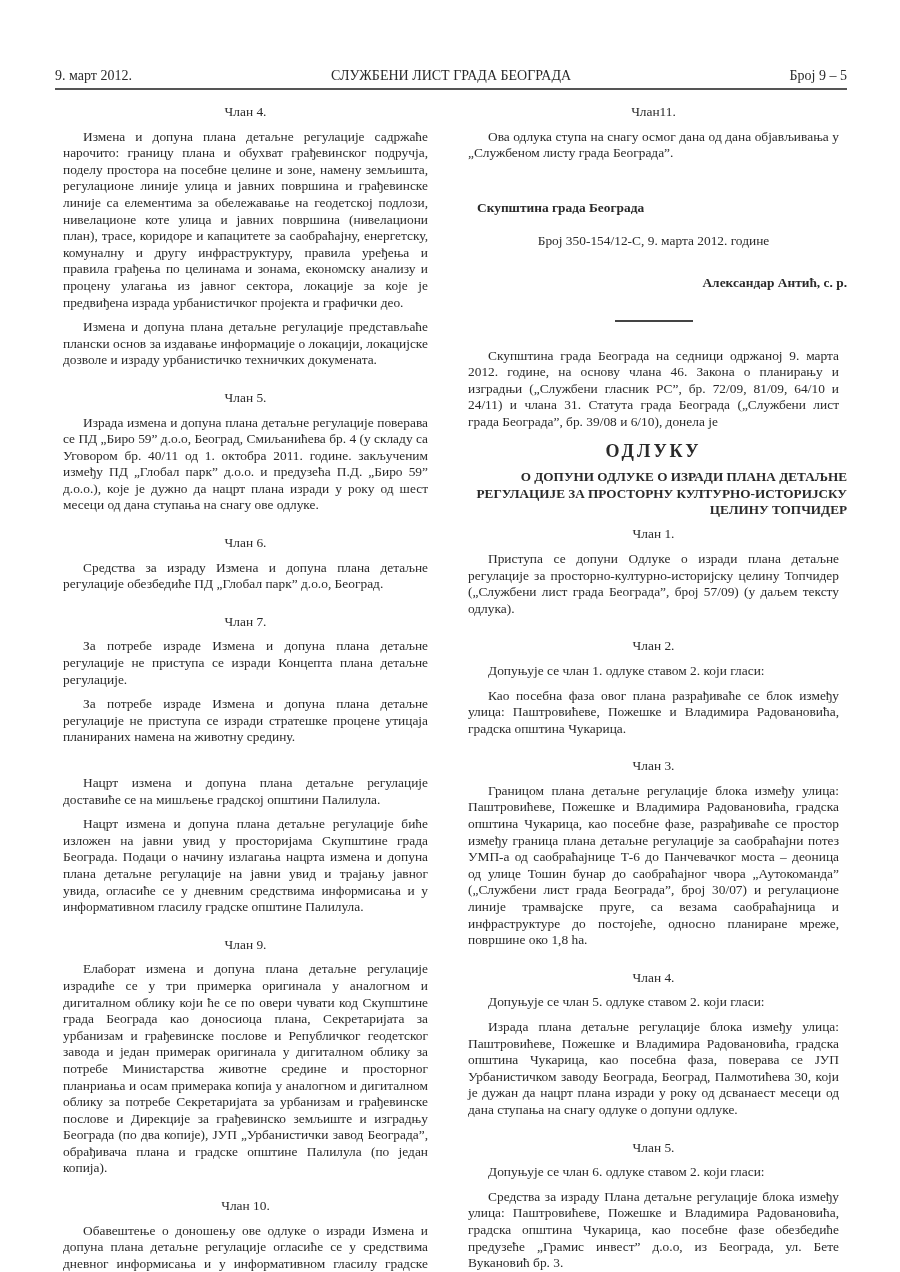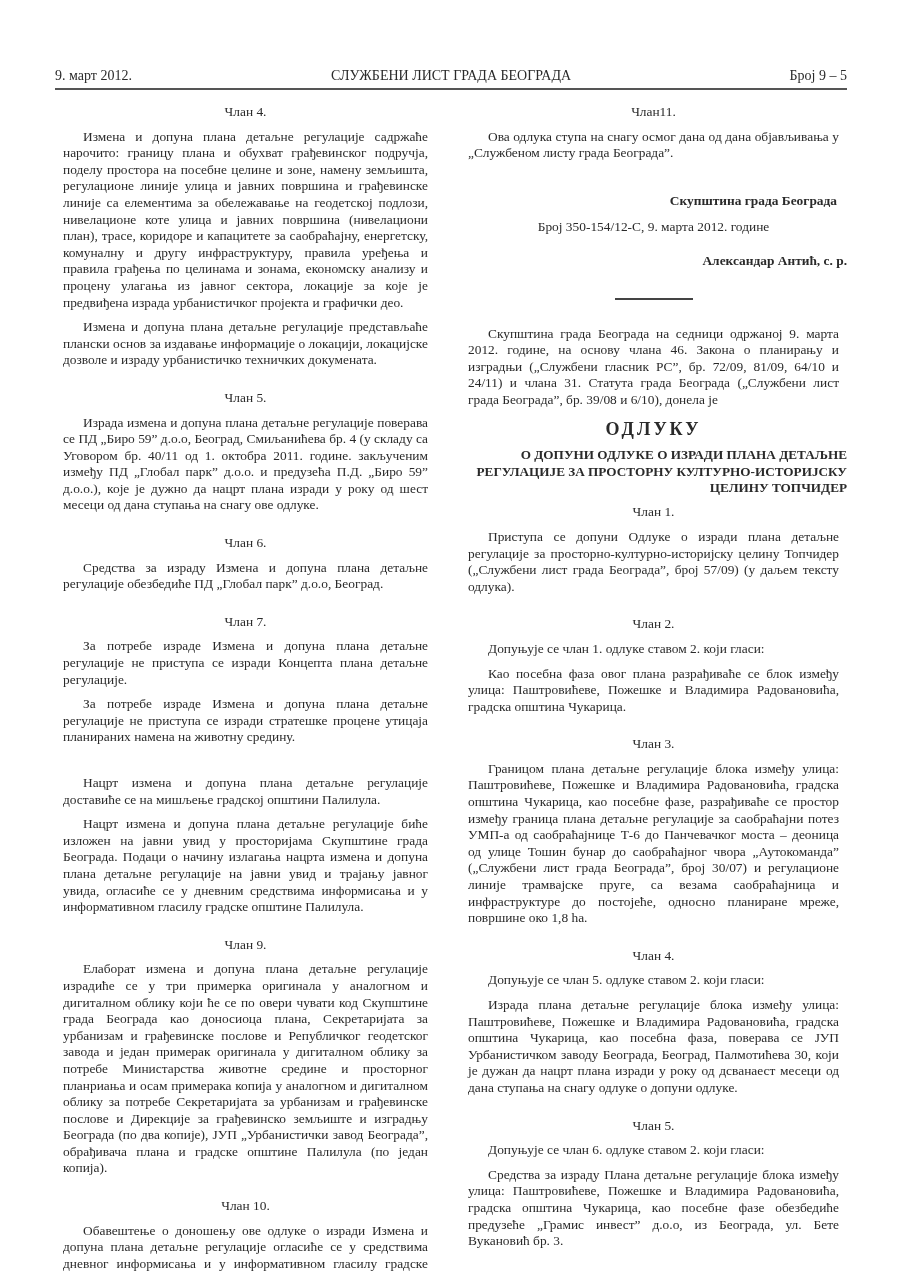--- a/index.html
+++ b/index.html
@@ -18,22 +18,22 @@
   .header .right { position: absolute; right: 0; top: 0; }
 
   .col { position: absolute; top: 104px; font-size: 13.4px; line-height: 16.6px; }
   .col.left { left: 55px; width: 381px; }
   .col.right { left: 460px; width: 387px; }
 
   .art { text-align: center; margin: 0 0 3px 0; }
   .p { text-align: justify; text-indent: 20px; margin: 8px; hyphens: manual; }
   .gap { height: 13px; }
 
-  .sig-org { text-align: right; font-weight: bold; margin: 10px; }
-  .sig-num { text-align: center; margin: 4px; }
+  .sig-org { text-align: left; font-weight: bold; margin: 17px; }
+  .sig-num { text-align: center; margin: 12px; }
   .sig-title { text-align: right; margin: 0; padding-right: 48px; }
   .sig-name { text-align: right; font-weight: bold; margin: 0; }
   .divider { width: 78px; height: 2px; background: #444; margin: 28px auto 26px auto; }
 
   .decision-title {
     text-align: center; font-weight: bold; font-size: 18px; letter-spacing: 3px;
     margin: 12px 0 10px 0;
   }
   .decision-sub {
     text-align: right; font-weight: bold; font-size: 13.2px; line-height: 16.4px;

